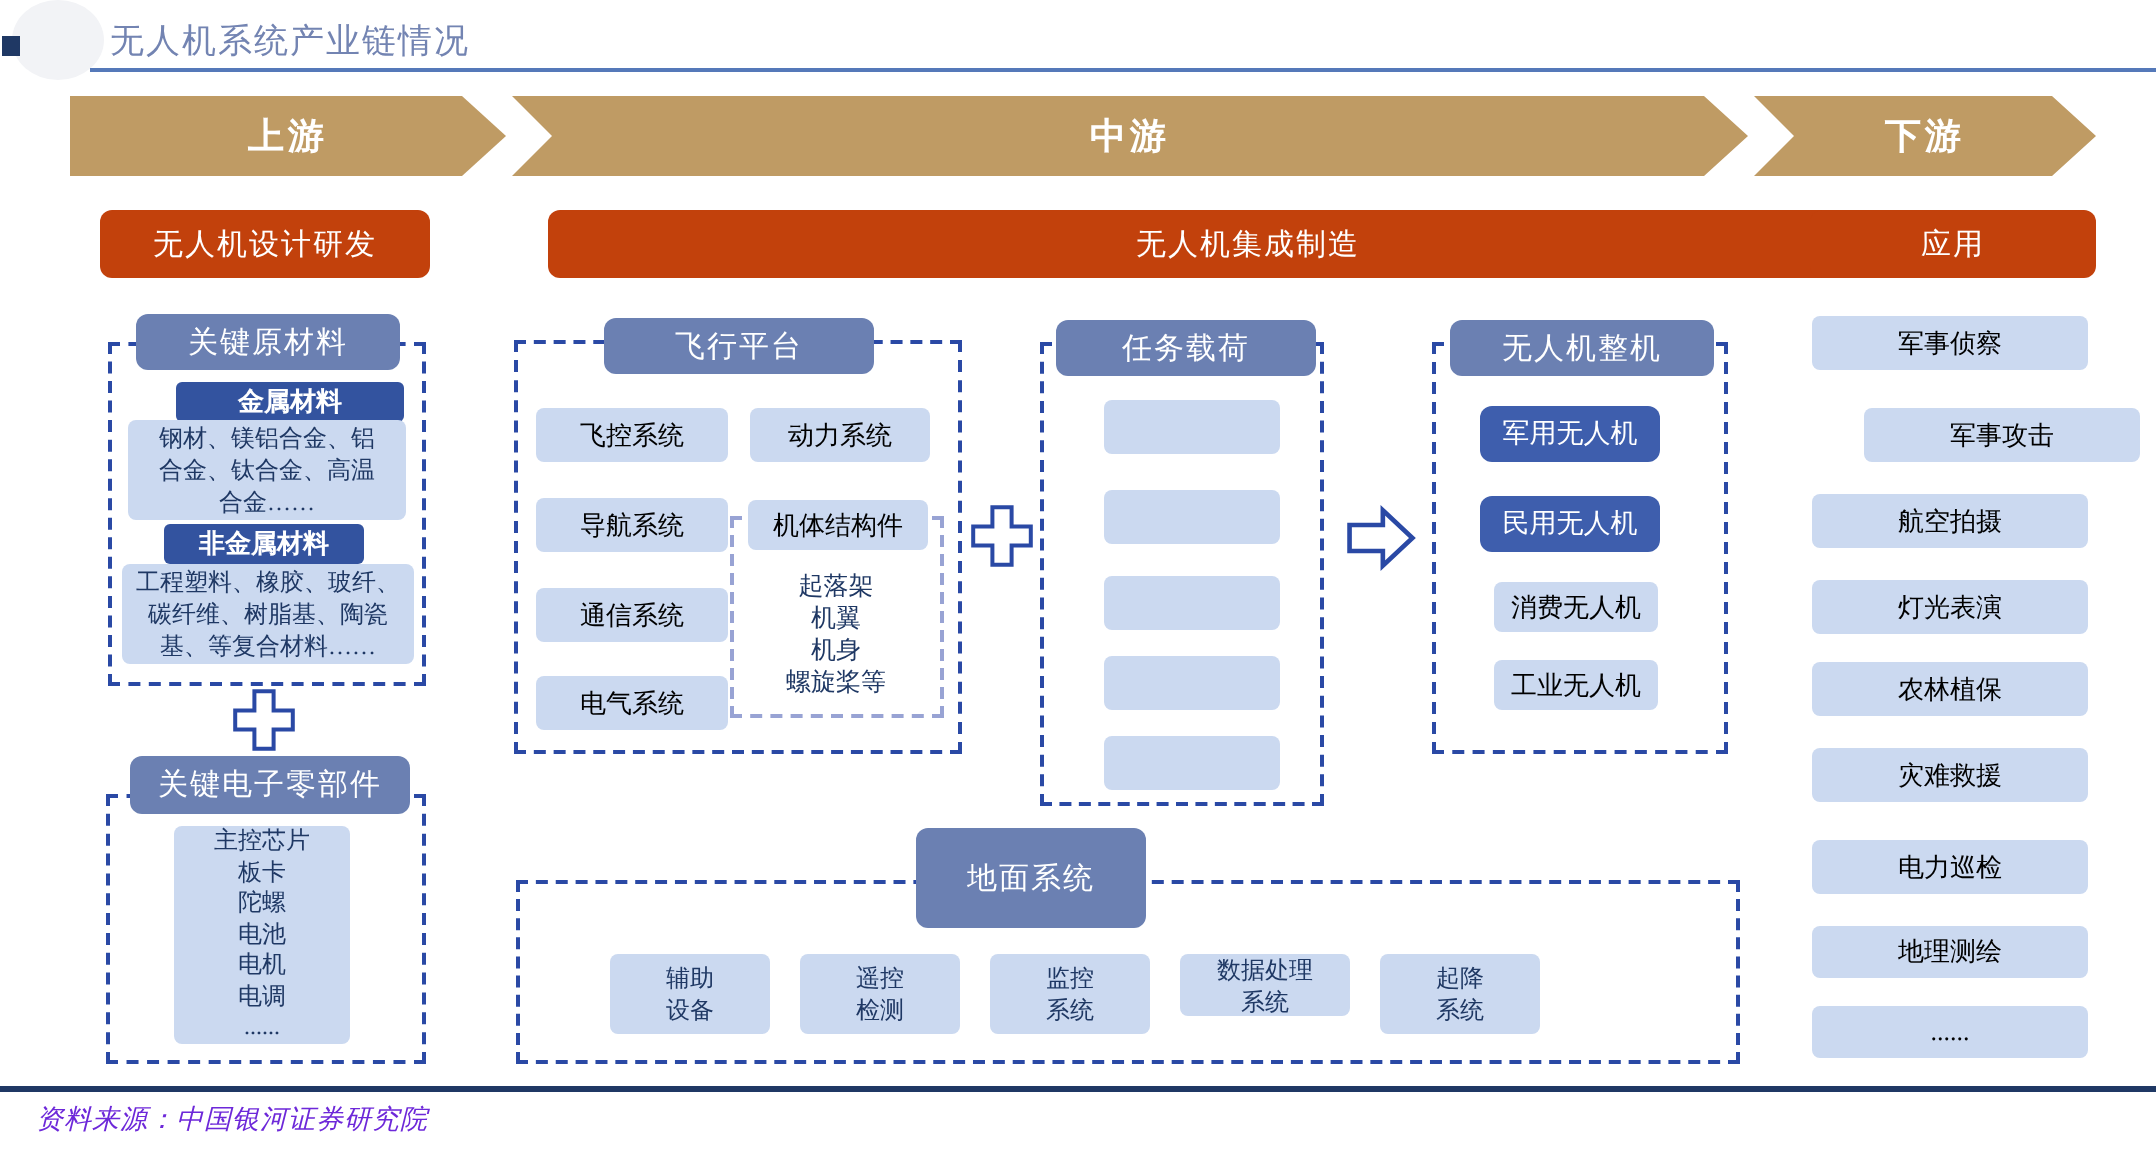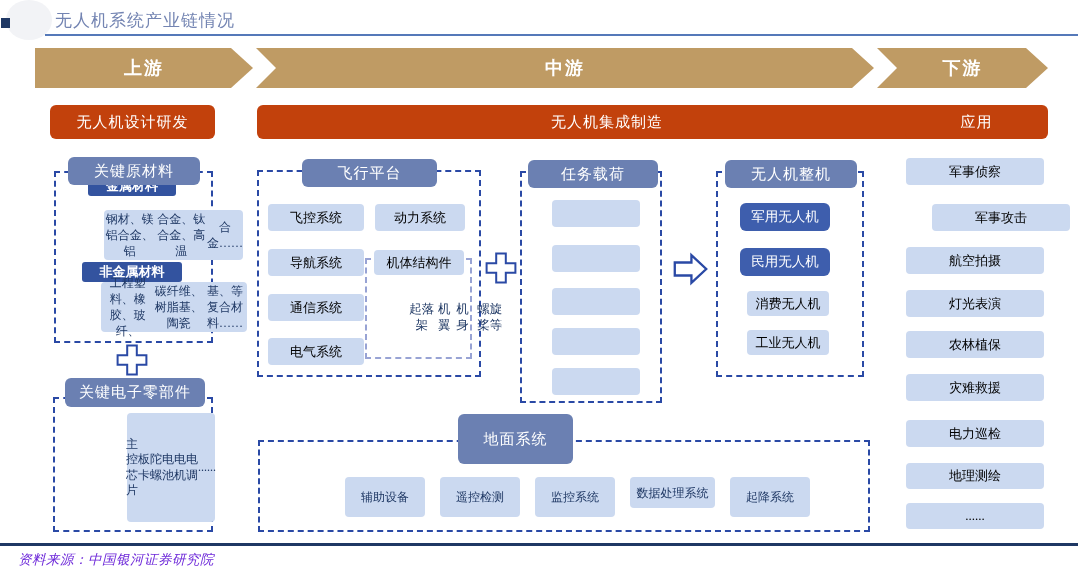--- a/index.html
+++ b/index.html
@@ -2,21 +2,21 @@
 <html><head>
 <meta charset="utf-8">
 <style>
   html,body{margin:0;padding:0;background:#ffffff;}
   .canvas{
     position:relative;width:1078px;height:576px;background:#ffffff;overflow:hidden;
     font-family:"Liberation Serif","DejaVu Serif",serif;
   }
   .abs{position:absolute;box-sizing:border-box;}
   .flexc{display:flex;align-items:center;justify-content:center;text-align:center;}
-  .colc{display:flex;flex-direction:row;align-items:center;justify-content:center;text-align:center;margin-left:40px;}
+  .colc{display:flex;flex-direction:column;align-items:center;justify-content:center;text-align:center;}
 
   .watermark{left:6px;top:0px;width:46px;height:40px;border-radius:50%;background:#f2f3f6;}
   .corner{left:1px;top:18px;width:9px;height:10px;background:#1f3864;}
   .title{left:55px;top:9px;font-size:17px;color:#7384b2;letter-spacing:1px;}
   .title-rule{left:45px;top:34px;width:1033px;height:2px;background:#5579b9;}
 
   .stage{top:48px;height:40px;background:#bf9b64;color:#fff;font-weight:bold;font-size:18px;letter-spacing:2px;}
   .stage.first{clip-path:polygon(0 0,calc(100% - 22px) 0,100% 50%,calc(100% - 22px) 100%,0 100%);}
   .stage.chev{clip-path:polygon(0 0,calc(100% - 22px) 0,100% 50%,calc(100% - 22px) 100%,0 100%,20px 50%);}
 
@@ -42,26 +42,26 @@
   <div class="abs watermark"></div>
   <div class="abs corner"></div>
   <div class="abs title">无人机系统产业链情况</div>
   <div class="abs title-rule"></div>
 
   <div class="abs flexc stage first" style="left:35px;width:218px;">上游</div>
   <div class="abs flexc stage chev" style="left:256px;width:618px;">中游</div>
   <div class="abs flexc stage chev" style="left:877px;width:171px;">下游</div>
 
   <div class="abs flexc navy" style="left:50px;top:105px;width:165px;height:34px;">无人机设计研发</div>
-  <div class="abs flexc navy" style="left:257px;top:105px;width:700px;height:34px;font-family:Liberation Serif, serif;">无人机集成制造</div>
+  <div class="abs flexc navy" style="left:274px;top:105px;width:700px;height:34px;font-family:Liberation Serif, serif;">无人机集成制造</div>
   <div class="abs flexc navy" style="left:905px;top:105px;width:143px;height:34px;">应用</div>
 
   <div class="abs dash" style="left:54px;top:171px;width:159px;height:172px;"></div>
   <div class="abs flexc hdr" style="left:68px;top:157px;width:132px;height:28px;">关键原材料</div>
-  <div class="abs flexc subhdr" style="left:88px;top:176px;width:88px;height:20px;">金属材料</div>
+  <div class="abs flexc subhdr" style="left:88px;top:191px;width:114px;height:20px;">金属材料</div>
   <div class="abs colc lite-sm" style="left:64px;top:210px;width:139px;height:50px;">
     <div>钢材、镁铝合金、铝</div>
     <div>合金、钛合金、高温</div>
     <div>合金……</div>
   </div>
   <div class="abs flexc subhdr" style="left:82px;top:262px;width:100px;height:20px;">非金属材料</div>
   <div class="abs colc lite-sm" style="left:61px;top:282px;width:146px;height:50px;">
     <div>工程塑料、橡胶、玻纤、</div>
     <div>碳纤维、树脂基、陶瓷</div>
     <div>基、等复合材料……</div>

